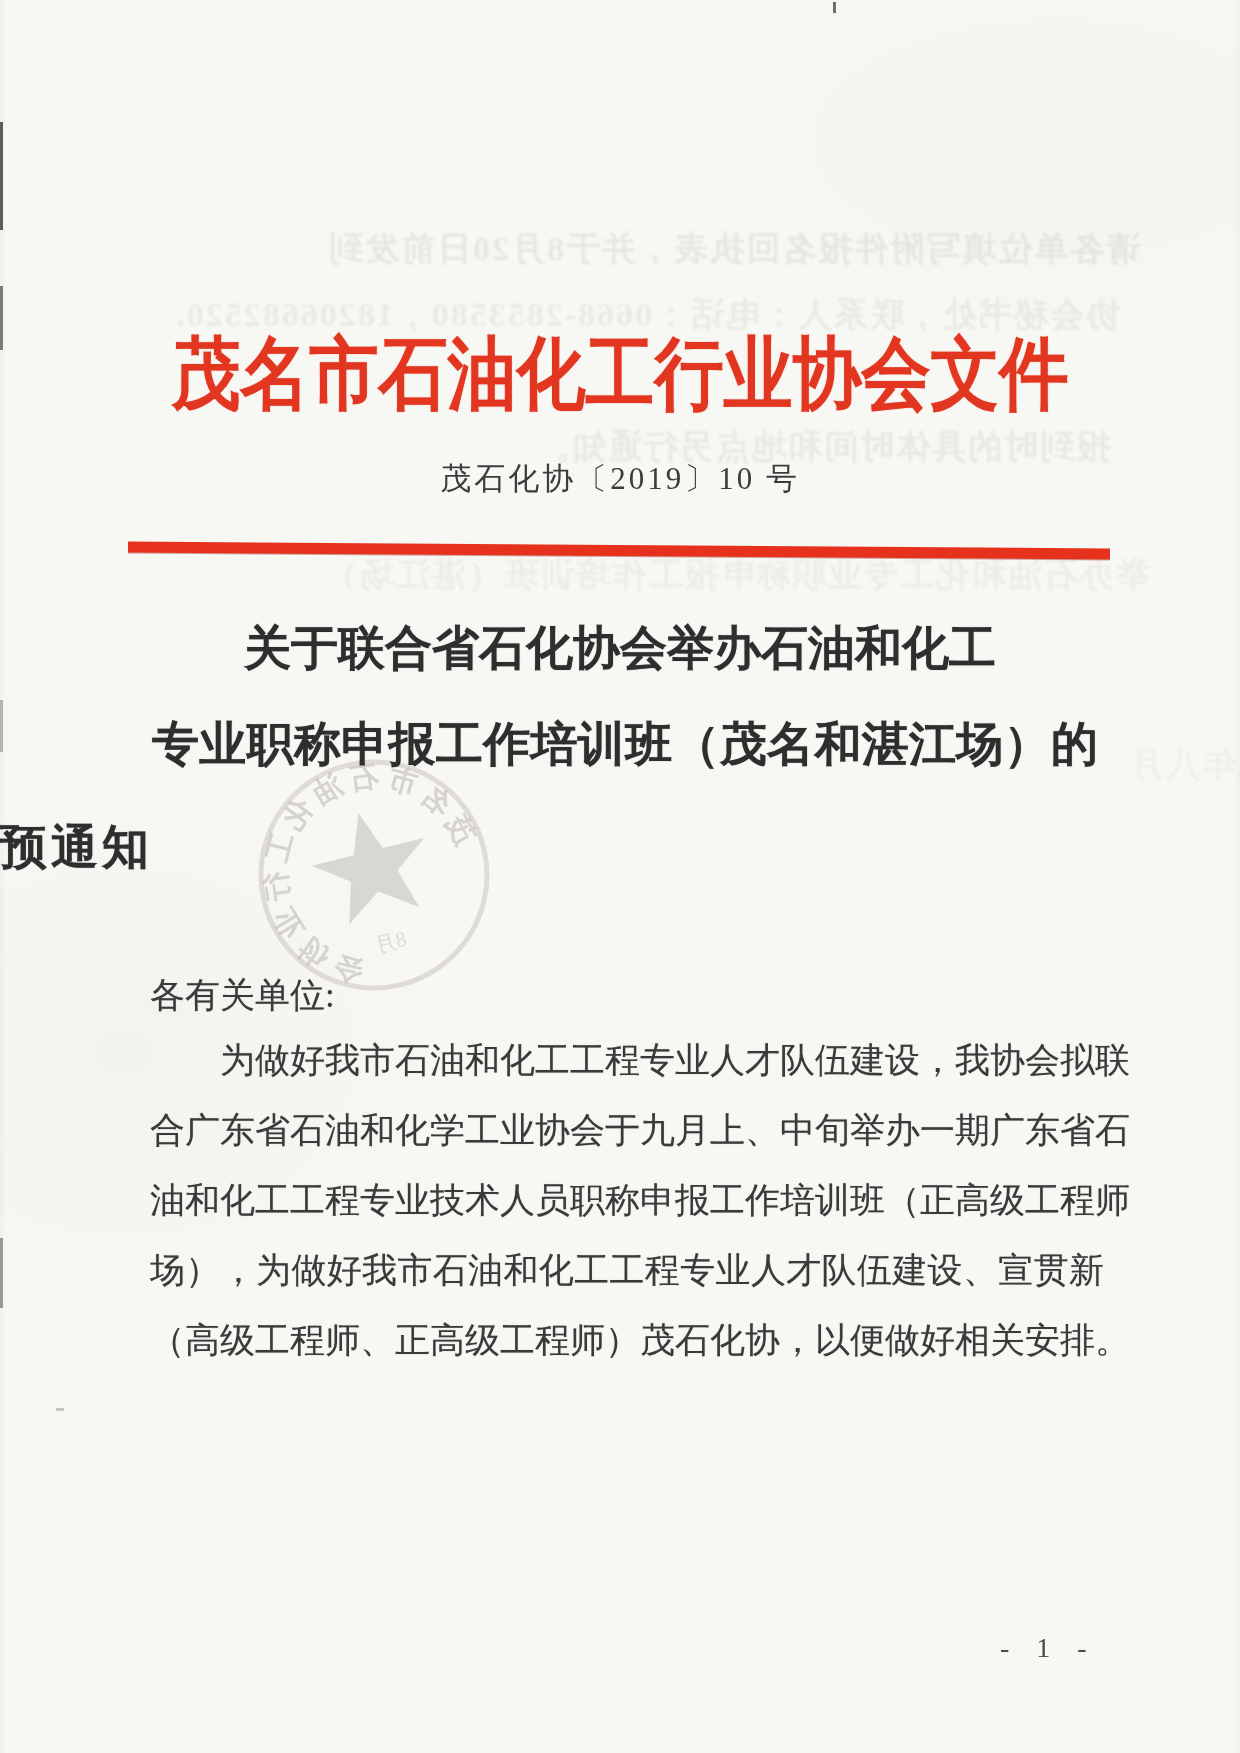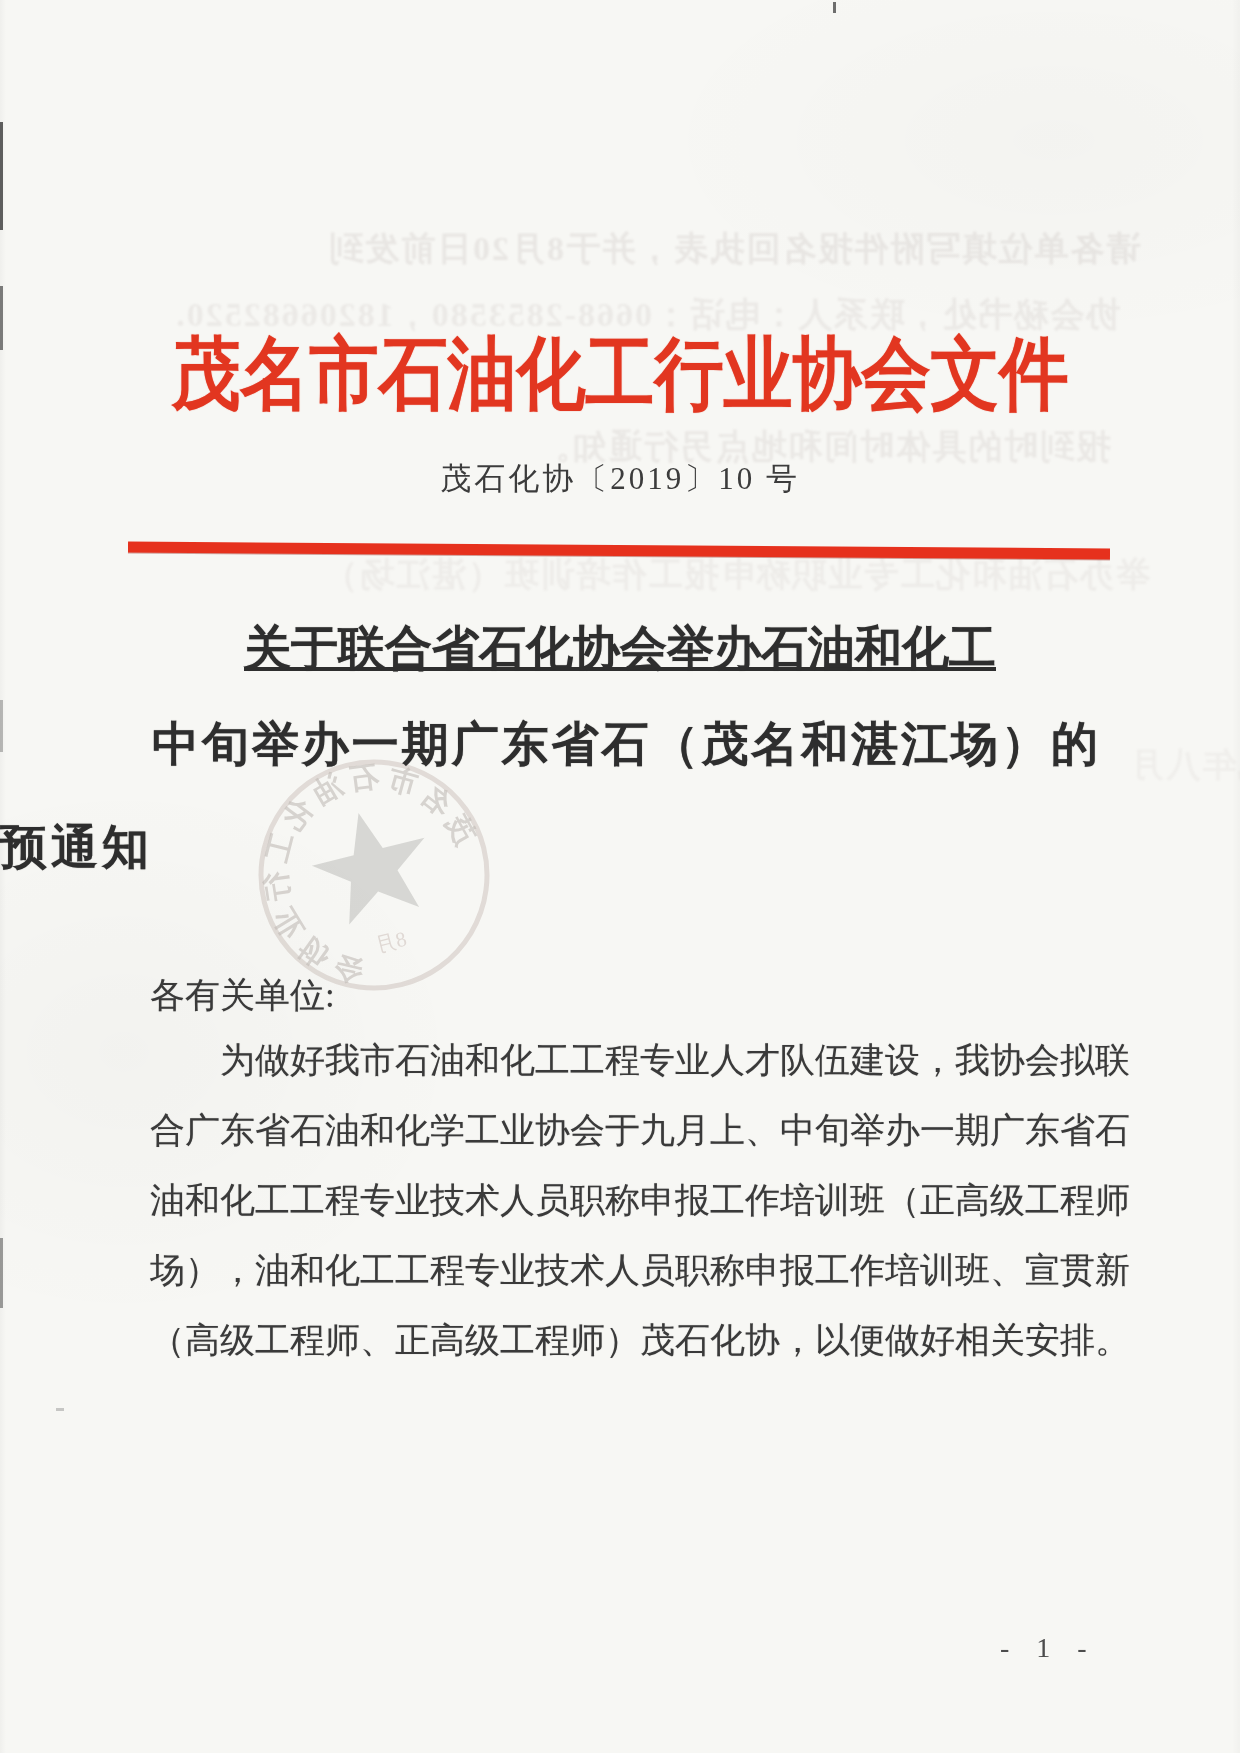--- a/index.html
+++ b/index.html
@@ -63,21 +63,21 @@
   }
 
   
   .h-line{
     color:#2e2e2e;
     font-weight:700;
     font-size:47px;
     text-shadow:0 0 1px rgba(0,0,0,.45);
     white-space:nowrap;
   }
-  .h1{left:0;right:0;top:617px;text-align:center;letter-spacing:0px;text-decoration:underline;}
+  .h1{left:0;right:0;top:617px;text-align:center;letter-spacing:0px;}
   .h2{left:152px;top:713px;width:946px;text-align:justify;text-align-last:justify;white-space:normal;}
   .h3{left:0;right:0;top:816px;text-align:left;letter-spacing:4px;}
 
   
   .seal{
     left:244px;top:745px;
     width:260px;height:260px;
     transform:scaleX(-1) rotate(14deg);
     opacity:.55;
   }
@@ -135,30 +135,30 @@
     <text x="130" y="206" text-anchor="middle" font-size="21" fill="#ab948c" opacity="0.55">8月</text>
   </svg>
 
   <div class="abs letterhead">茂名市石油化工行业协会文件</div>
 
   <div class="abs docnum">茂石化协〔2019〕10 号</div>
 
   <div class="abs redrule"></div>
 
   <div class="abs h-line h1">关于联合省石化协会举办石油和化工</div>
-  <div class="abs h-line h2">中旬举办一期广东省石（茂名和湛江场）的</div>
+  <div class="abs h-line h2">专业职称申报工作培训班（茂名和湛江场）的</div>
   <div class="abs h-line h3">预通知</div>
 
   <div class="abs salutation">各有关单位:</div>
 
   <div class="abs bodytext">
     <div class="bl first">为做好我市石油和化工工程专业人才队伍建设，我协会拟联</div>
     <div class="bl">合广东省石油和化学工业协会于九月上、中旬举办一期广东省石</div>
     <div class="bl">油和化工工程专业技术人员职称申报工作培训班（正高级工程师</div>
-    <div class="bl">场），油和化工工程专业技术人员职称申报工作培训班、宣贯新</div>
+    <div class="bl">场），为做好我市石油和化工工程专业人才队伍建设、宣贯新</div>
     <div class="bl last">（高级工程师、正高级工程师）茂石化协，以便做好相关安排。</div>
   </div>
 
   <div class="abs pagenum">- 1 -</div>
 
   <div class="edge-mark" style="top:122px;height:108px;opacity:.75;"></div>
   <div class="edge-mark" style="top:286px;height:64px;opacity:.6;"></div>
   <div class="edge-mark" style="top:700px;height:52px;opacity:.3;"></div>
   <div class="edge-mark" style="top:1238px;height:70px;opacity:.45;"></div>
   <div class="tick" style="left:833px;top:2px;width:3px;height:11px;opacity:.7;"></div>

